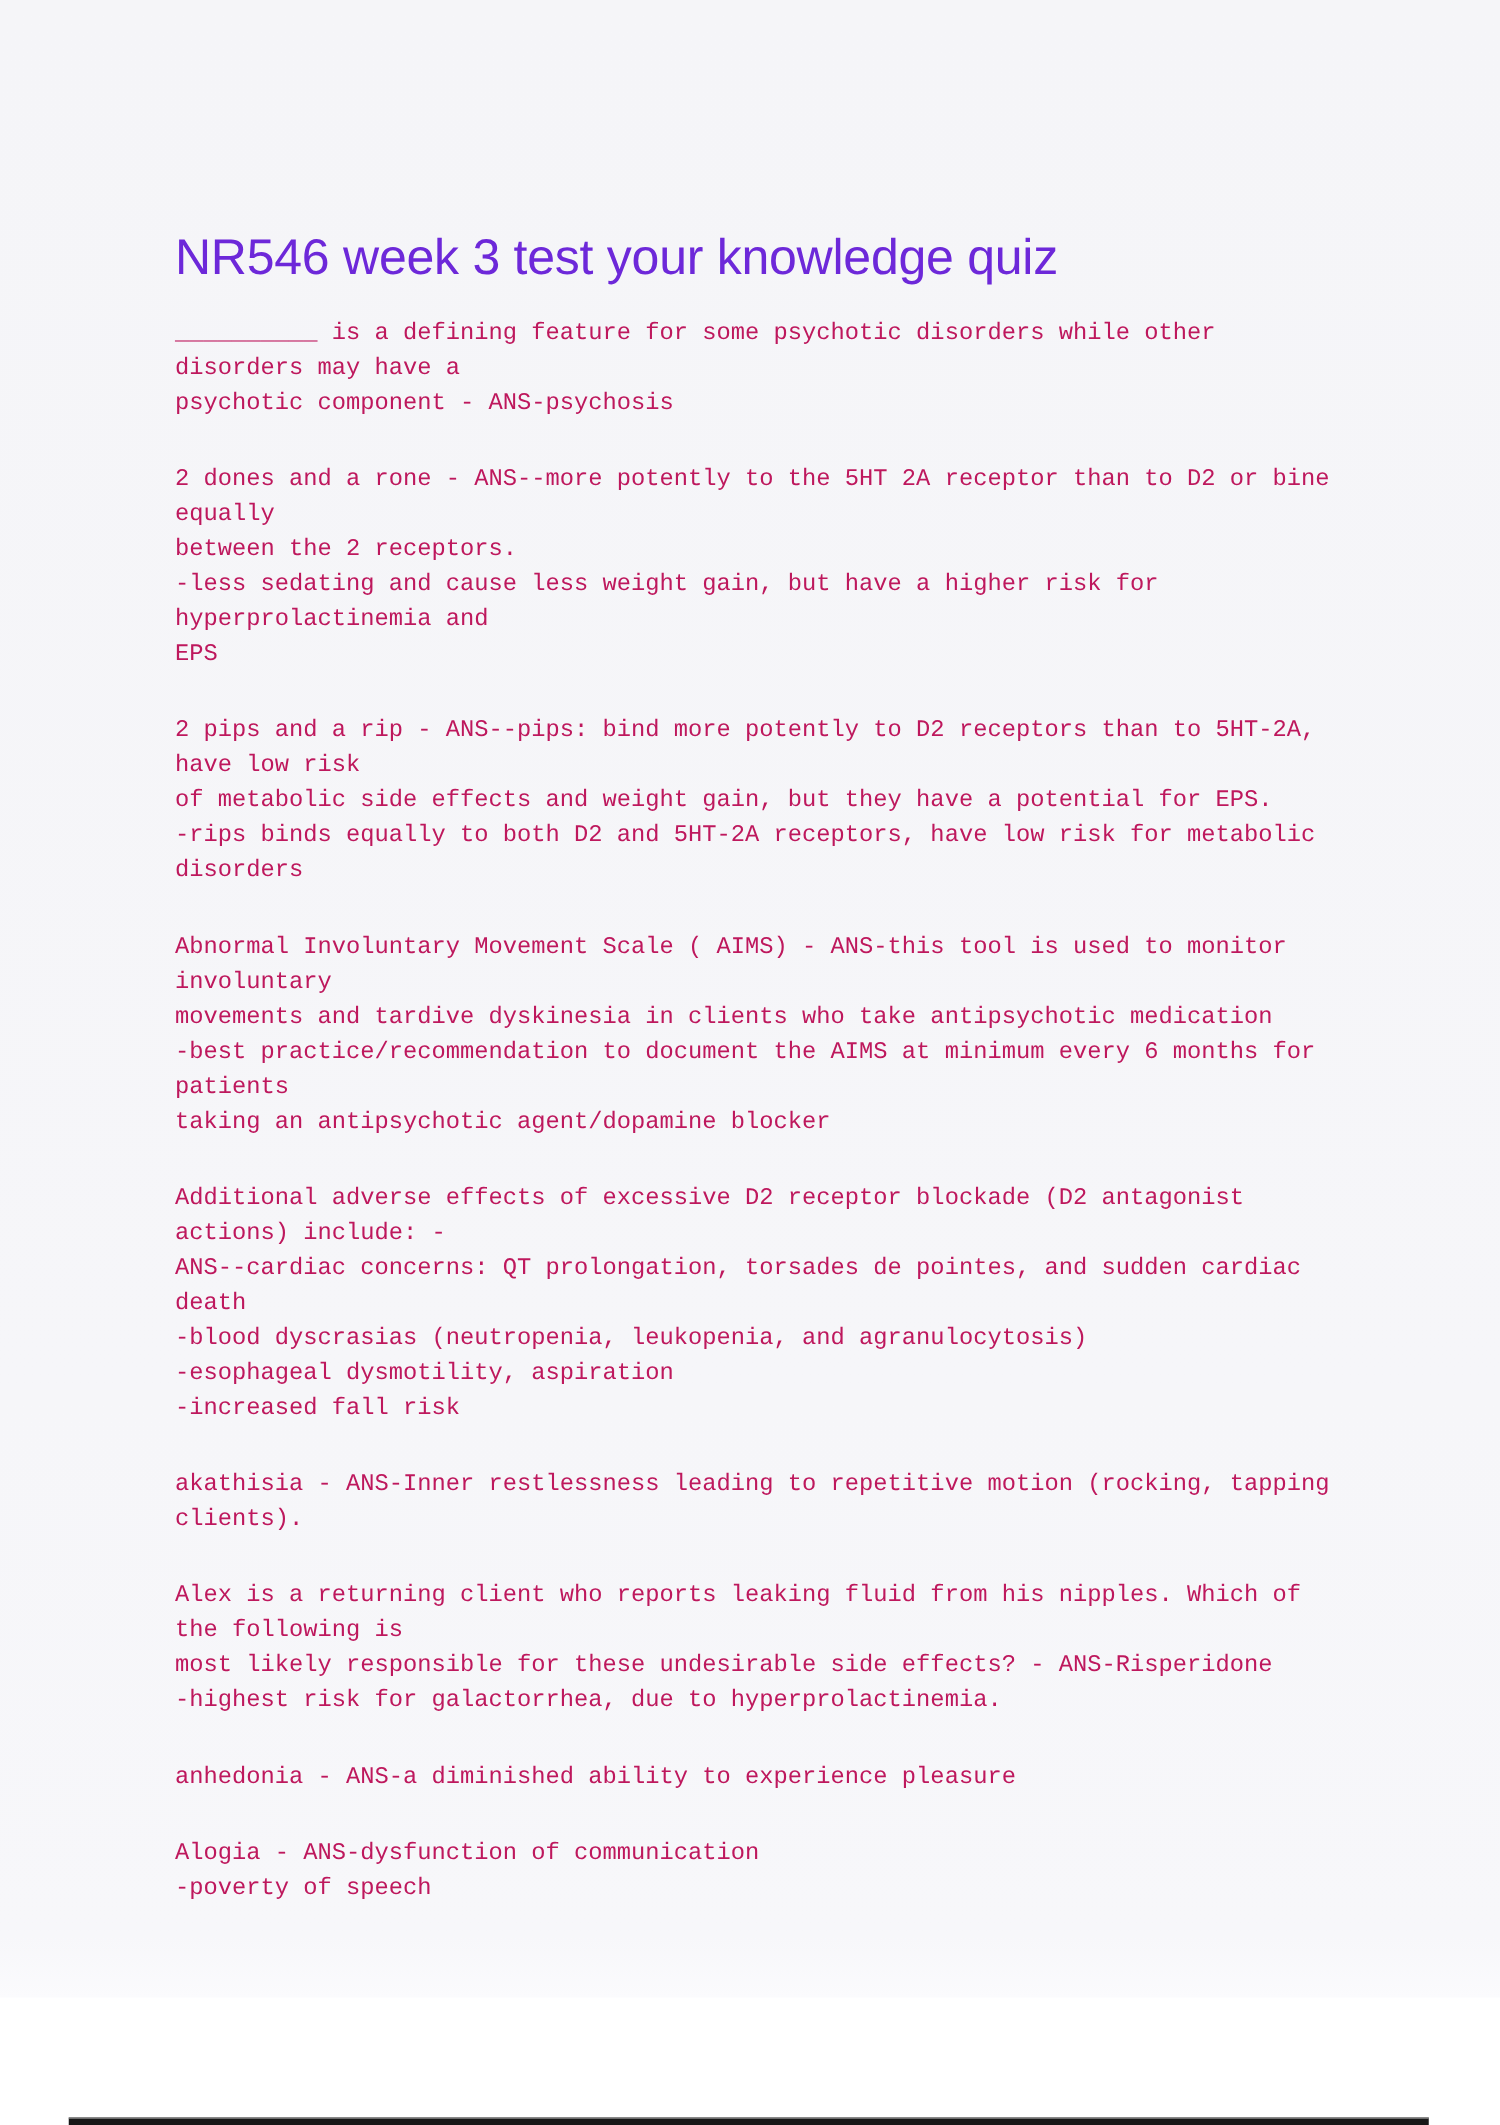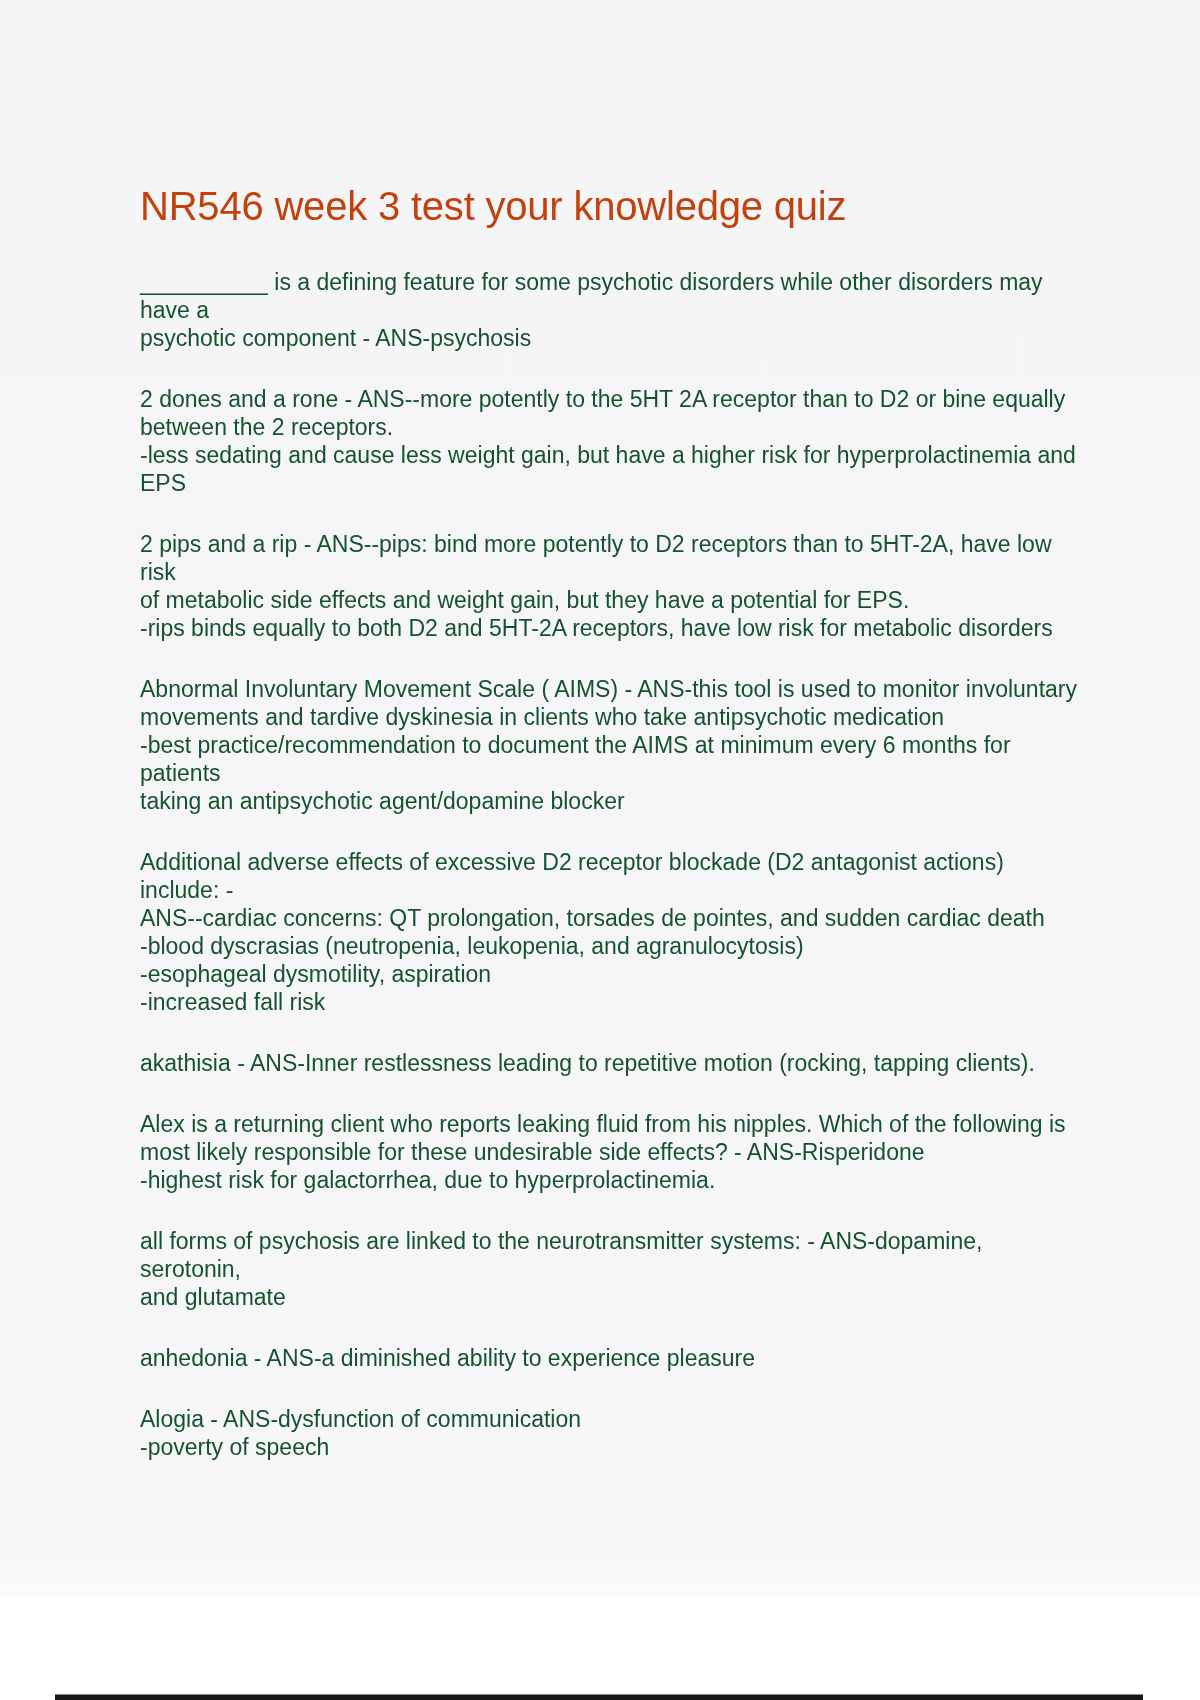--- a/index.html
+++ b/index.html
@@ -27,29 +27,30 @@
     left: 140px;
     top: 184px;
     width: 940px;
     color: #1f1f1f;
   }
   .doc-title {
     font-size: 40px;
     line-height: 44px;
     font-weight: 400;
     letter-spacing: -0.2px;
-    margin: 0 0 40px 0;
-    color: #c2410c;
+    margin: 0 0 24px 0;
+    color: #6d28d9;
   }
   .para {
-    font-size: 23px;
+    font-size: 19px;
     line-height: 28px;
     margin: 0 0 33px 0;
     white-space: pre-line;
-    color: #14532d;
+    color: #be185d;
+    font-family: Liberation Mono, monospace;
   }
   .bottom-divider {
     position: absolute;
     left: 55px;
     top: 1694px;
     width: 1088px;
     height: 6px;
     background: #171717;
     border-top: 1px solid #8a8a8a;
     box-sizing: border-box;
@@ -78,20 +79,18 @@
 taking an antipsychotic agent/dopamine blocker</p>
   <p class="para">Additional adverse effects of excessive D2 receptor blockade (D2 antagonist actions) include: -
 ANS--cardiac concerns: QT prolongation, torsades de pointes, and sudden cardiac death
 -blood dyscrasias (neutropenia, leukopenia, and agranulocytosis)
 -esophageal dysmotility, aspiration
 -increased fall risk</p>
   <p class="para">akathisia - ANS-Inner restlessness leading to repetitive motion (rocking, tapping clients).</p>
   <p class="para">Alex is a returning client who reports leaking fluid from his nipples. Which of the following is
 most likely responsible for these undesirable side effects? - ANS-Risperidone
 -highest risk for galactorrhea, due to hyperprolactinemia.</p>
-  <p class="para">all forms of psychosis are linked to the neurotransmitter systems: - ANS-dopamine, serotonin,
-and glutamate</p>
   <p class="para">anhedonia - ANS-a diminished ability to experience pleasure</p>
   <p class="para">Alogia - ANS-dysfunction of communication
 -poverty of speech</p>
 </div>
 
 <div class="bottom-divider"></div>
 
 </body></html>

